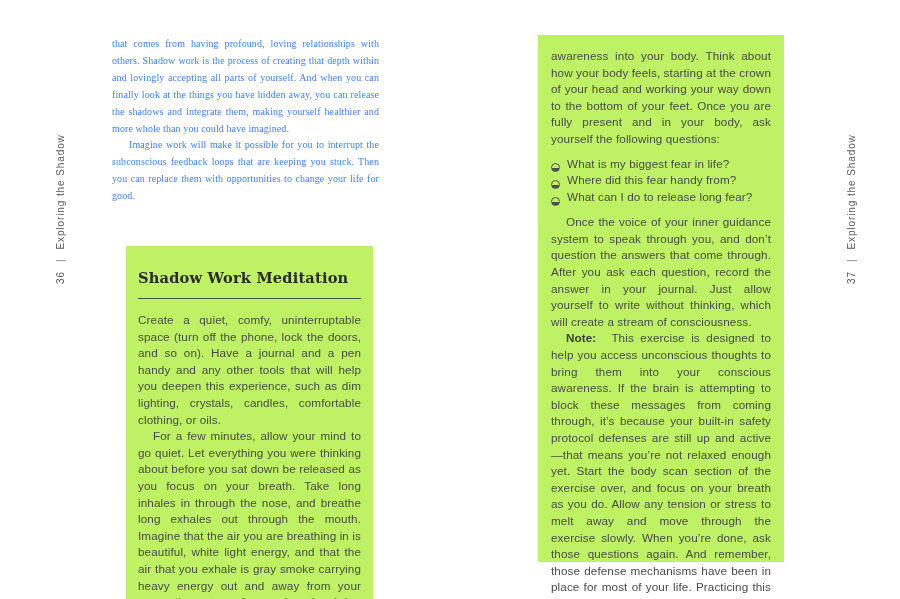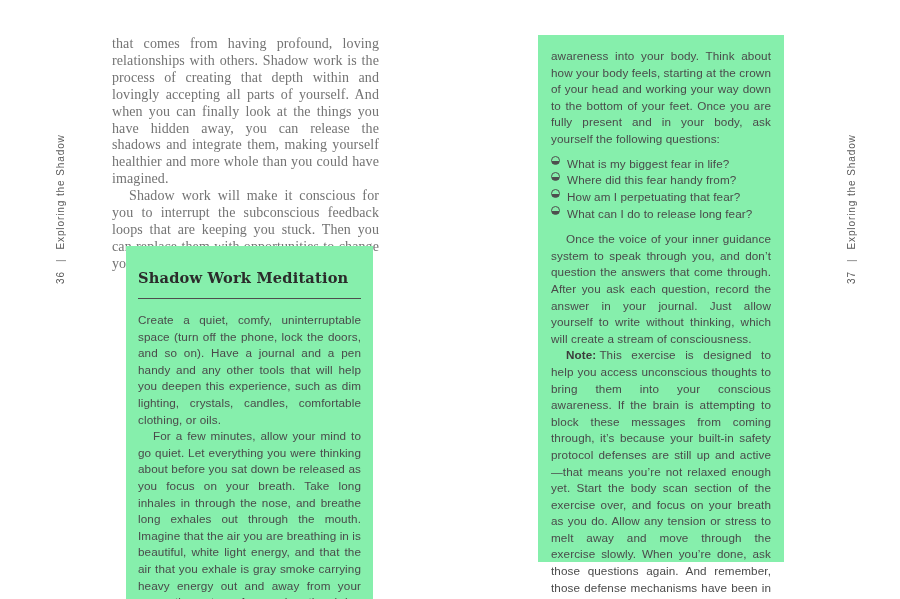--- a/index.html
+++ b/index.html
@@ -4,28 +4,28 @@
 <style>
   * { margin:0; padding:0; box-sizing:border-box; }
   html,body { width:900px; height:599px; background:#ffffff; overflow:hidden; }
   body { position:relative; font-family:"Liberation Serif", serif; }
 
   
   .main-text {
     position:absolute; left:112px; top:36px; width:267px;
   }
   .main-text p {
-    font-size:14px; line-height:16.9px; color:#737373;
+    font-size:10px; line-height:16.9px; color:#3b82f6;
     text-align:justify; letter-spacing:0.1px;
   }
   .main-text p.indent { text-indent:17px; }
 
   
   .gray-box {
-    position:absolute; background:#86efac;
+    position:absolute; background:#bef264;
   }
   .box-left  { left:126px; top:246px; width:247px; height:406px; padding:22px 12px 12px 12px; }
   .box-right { left:538px; top:35px;  width:246px; height:527px; padding:13px 13px 12px 13px; }
 
   .box-title {
     font-family:"DejaVu Serif", serif; font-weight:bold;
     font-size:14.6px; line-height:19px; color:#2b2b2b; letter-spacing:0.2px;
   }
   .box-rule {
     border:none; border-top:1.5px solid #4e4e4e;
@@ -34,27 +34,27 @@
 
   .sans, .bullet-item {
     font-family:"Liberation Sans", sans-serif;
     font-size:11.7px; line-height:16.6px; color:#4a4a4a;
     letter-spacing:0.1px;
   }
   .sans { text-align:justify; }
   .sans.indent { text-indent:15px; }
 
   .bullet-list { margin:8px 0 8px 0; }
-  .bullet-item { display:flex; align-items:flex-start; line-height:16.9px; }
+  .bullet-item { display:flex; align-items:flex-end; line-height:16.9px; }
   .bullet-icon {
     flex:0 0 auto; width:9px; height:9px; margin-right:7px;
     border:1px solid #4e4e4e; border-radius:50%;
     background:linear-gradient(to bottom, transparent 52%, #4e4e4e 52%);
   }
-  .note-label { font-weight:bold; color:#3c3c3c; margin-right:3px; }
+  .note-label { font-weight:bold; color:#3c3c3c; margin-right:15px; }
 
   
   .edge-header {
     position:absolute; white-space:nowrap;
     transform:rotate(-90deg); transform-origin:left top;
     font-family:"Liberation Sans", sans-serif;
     font-size:10px; letter-spacing:0.9px; color:#595959;
   }
   .edge-left  { left:55px;  top:284px; }
   .edge-right { left:846px; top:284px; }
@@ -67,21 +67,21 @@
 <div class="edge-header edge-left">
   <span class="folio">36</span><span class="bar">|</span><span>Exploring the Shadow</span>
 </div>
 
 <div class="edge-header edge-right">
   <span class="folio">37</span><span class="bar">|</span><span>Exploring the Shadow</span>
 </div>
 
 <div class="main-text">
   <p>that comes from having profound, loving relationships with others. Shadow work is the process of creating that depth within and lovingly accepting all parts of yourself. And when you can finally look at the things you have hidden away, you can release the shadows and integrate them, making yourself healthier and more whole than you could have imagined.</p>
-  <p class="indent">Shadow work will make it conscious for you to interrupt the subconscious feedback loops that are keeping you stuck. Then you can replace them with opportunities to change your life for good.</p>
+  <p class="indent">Imagine work will make it possible for you to interrupt the subconscious feedback loops that are keeping you stuck. Then you can replace them with opportunities to change your life for good.</p>
 </div>
 
 <div class="gray-box box-left">
   <div class="box-title">
     <div>Shadow Work Meditation</div>
   </div>
   <hr class="box-rule">
   <p class="sans">Create a quiet, comfy, uninterruptable space (turn off the phone, lock the doors, and so on). Have a journal and a pen handy and any other tools that will help you deepen this experience, such as dim lighting, crystals, candles, comfortable clothing, or oils.</p>
   <p class="sans indent">For a few minutes, allow your mind to go quiet. Let everything you were thinking about before you sat down be released as you focus on your breath. Take long inhales in through the nose, and breathe long exhales out through the mouth. Imagine that the air you are breathing in is beautiful, white light energy, and that the air that you exhale is gray smoke carrying heavy energy out and away from your energetic system. As you breathe, bring your</p>
 </div>
@@ -93,24 +93,20 @@
     <div class="bullet-item">
       <span class="bullet-icon"></span>
       <span>What is my biggest fear in life?</span>
     </div>
     <div class="bullet-item">
       <span class="bullet-icon"></span>
       <span>Where did this fear handy from?</span>
     </div>
     <div class="bullet-item">
       <span class="bullet-icon"></span>
-      <span>How am I perpetuating that fear?</span>
-    </div>
-    <div class="bullet-item">
-      <span class="bullet-icon"></span>
       <span>What can I do to release long fear?</span>
     </div>
   </div>
 
   <p class="sans indent">Once the voice of your inner guidance system to speak through you, and don’t question the answers that come through. After you ask each question, record the answer in your journal. Just allow yourself to write without thinking, which will create a stream of consciousness.</p>
   <p class="sans indent">
     <span class="note-label">Note:</span><span>This exercise is designed to help you access unconscious thoughts to bring them into your conscious awareness. If the brain is attempting to block these messages from coming through, it’s because your built-in safety protocol defenses are still up and active—that means you’re not relaxed enough yet. Start the body scan section of the exercise over, and focus on your breath as you do. Allow any tension or stress to melt away and move through the exercise slowly. When you’re done, ask those questions again. And remember, those defense mechanisms have been in place for most of your life. Practicing this until those defense mechanisms release is essential, and it may take a few tries before you start receiving answers.</span>
   </p>
 </div>
 

